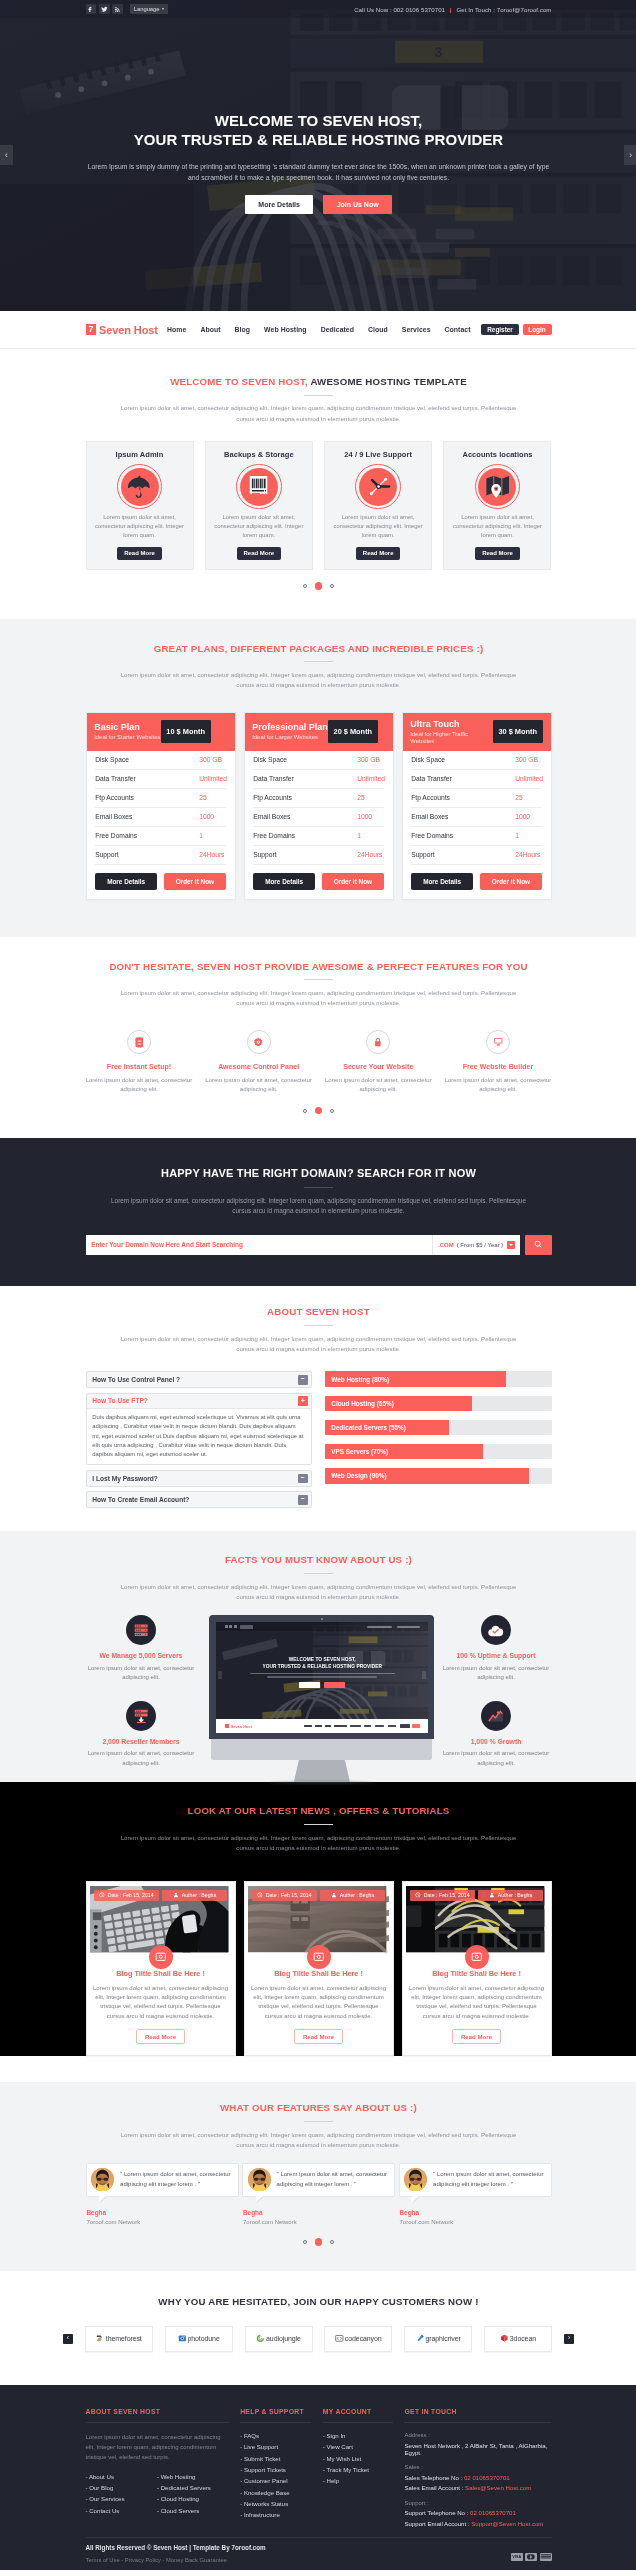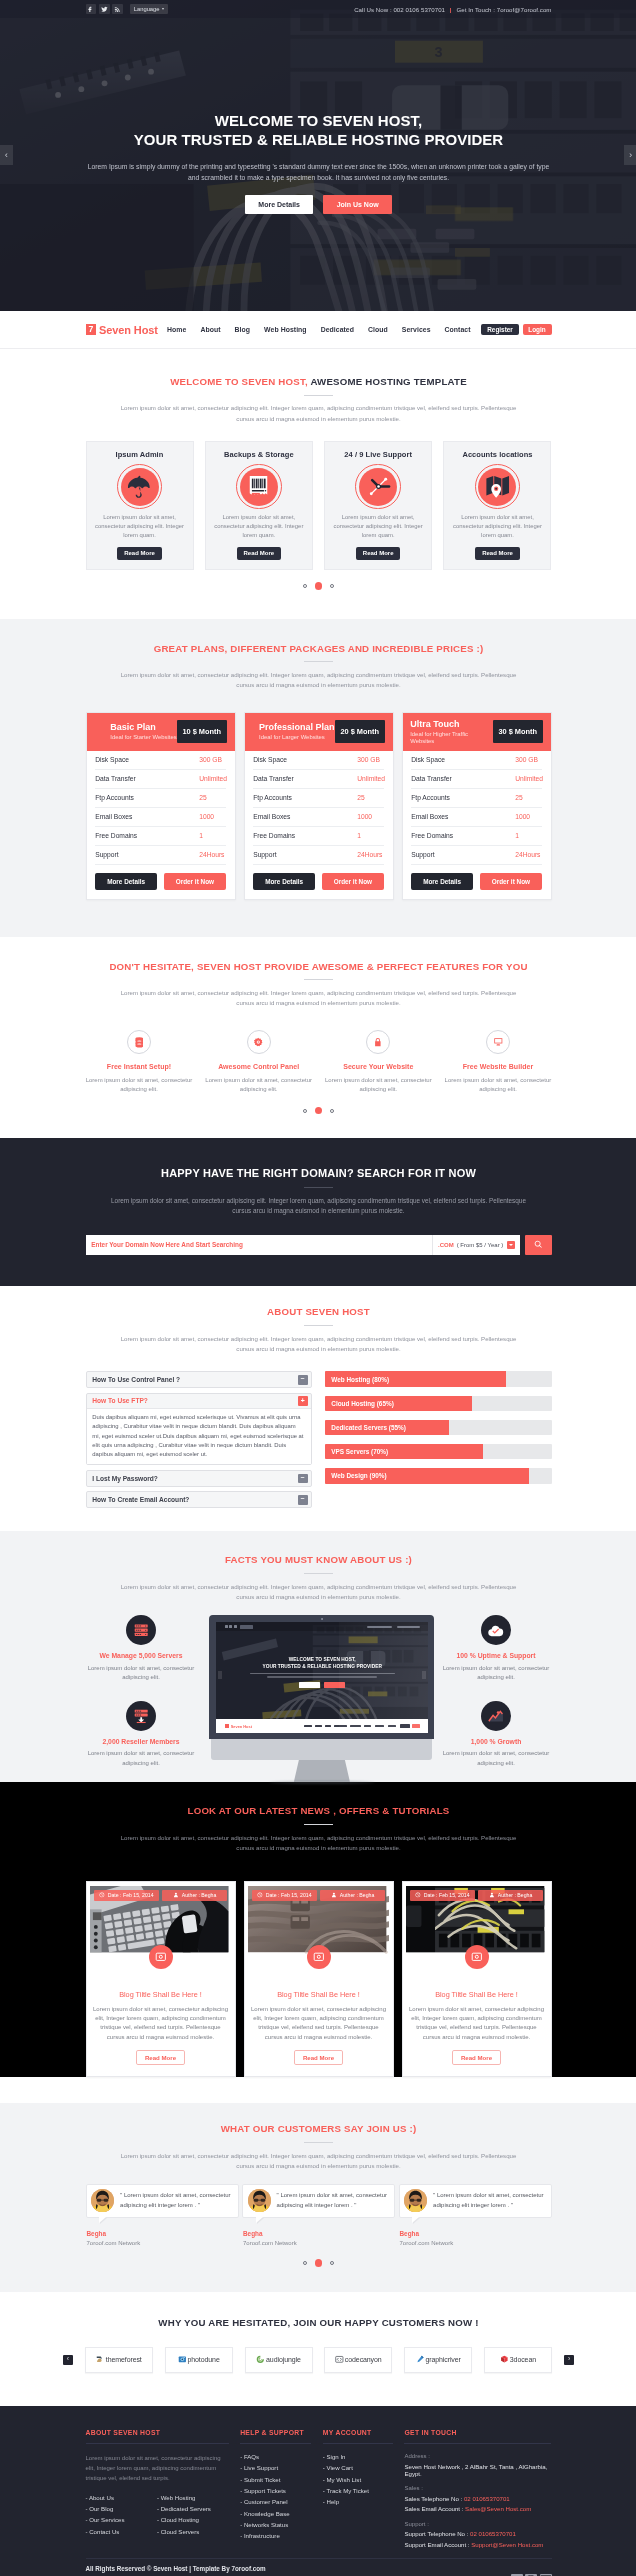--- a/index.html
+++ b/index.html
@@ -63,21 +63,21 @@
 .service-card .desc{font-size:5.9px;color:#868993;line-height:8.7px;margin-top:7.7px}
 .btn-dark{display:inline-block;background:#2b2e3c;color:#fff;font-size:6px;font-weight:bold;padding:3.4px 6.8px;border-radius:1.9px;margin-top:7.7px}
 .dots{display:flex;justify-content:center;align-items:center;margin-top:12.6px}
 .dot{width:3.9px;height:3.9px;border-radius:50%;border:1.4px solid #6f727c;margin:0 3.9px}
 .dot.active{background:#f9605a;border:0;width:7.7px;height:7.7px}
 
 
 .pricing{background:#f2f3f5;padding:24px 0 37px;margin-top:29px}
 .price-row{display:flex;justify-content:space-between;margin-top:21px}
 .price-card{width:150px;background:#fff;border:1px solid #e7e8ec;box-shadow:0 1px 1.9px rgba(0,0,0,.03)}
-.price-head{background:#f9605a;height:38px;display:flex;align-items:center;justify-content:flex-end;padding:0 7.7px}
+.price-head{background:#f9605a;height:38px;display:flex;align-items:center;justify-content:flex-start;padding:0 7.7px}
 .price-head .pname{font-size:9px;font-weight:bold;color:#fff;line-height:10.6px}
 .price-head .ptag{font-size:5.9px;color:#ffe2e0;margin-top:1.9px;line-height:6.8px}
 .price-badge{background:#23262f;color:#fff;font-size:7.4px;font-weight:bold;padding:0 5.8px;height:23px;display:flex;align-items:center;border-radius:1px;white-space:nowrap}
 .price-rows{padding:0 8.7px}
 .price-item{display:flex;align-items:center;height:19px;border-bottom:1px solid #eceef1;font-size:6.7px}
 .price-item .lbl{color:#30333f;font-weight:normal;width:104px;flex:0 0 104px}
 .price-item .val{color:#f9605a;flex:1}
 .price-actions{display:flex;padding:8.7px;gap:6.8px}
 .price-actions .b{flex:1;text-align:center;font-size:6.4px;font-weight:bold;color:#fff;padding:4.8px 0;border-radius:1.9px}
 .price-actions .b.dark{background:#23262f}
@@ -166,21 +166,21 @@
 .blog-row{display:flex;justify-content:space-between;margin-top:28px}
 .blog-card{width:150px;background:#fff;border:1px solid #e7e8ec;padding:3.9px 3.4px 10.6px;text-align:center;box-shadow:0 1px 1.9px rgba(0,0,0,.05)}
 .blog-img{position:relative;height:73px;overflow:visible}
 .photo{position:absolute;inset:0;overflow:hidden}
 .photo svg{width:100%;height:100%;display:block}
 .blog-meta{position:absolute;top:3.9px;left:3.9px;right:3.9px;display:flex;justify-content:space-between;z-index:3}
 .meta-chip{background:rgba(249,96,90,.86);color:#fff;font-size:5.2px;height:10.6px;display:flex;align-items:center;justify-content:center;padding:0 2.9px;border-radius:1px;width:65px}
 .meta-chip svg{fill:#fff;margin-right:2.9px;display:block}
 .blog-cam{position:absolute;left:50%;bottom:-9.7px;transform:translateX(-50%);width:24px;height:24px;border-radius:50%;background:#f9605a;display:flex;align-items:center;justify-content:center;z-index:4}
 .blog-cam svg{fill:#fff;display:block}
-.blog-card h3{font-size:7.3px;font-weight:normal;color:#f9605a;margin-top:31px}
+.blog-card h3{font-size:7.3px;font-weight:bold;color:#f9605a;margin-top:10px}
 .blog-card p{font-size:6px;color:#7e8189;line-height:9.3px;margin-top:5.8px;padding:0 1.9px}
 .btn-outline{display:inline-block;border:1px solid #f7b5b1;color:#f9605a;font-size:6.1px;font-weight:bold;padding:3.4px 7.7px;border-radius:1.9px;margin-top:7.7px;background:#fff}
 
 
 .testi{background:#f2f3f5;padding:20.3px 0 25px;margin-top:26px}
 .testi-row{display:flex;justify-content:space-between;margin-top:12.6px}
 .testi-item{width:153px}
 .testi-bubble{background:#fff;border:1px solid #e6e7eb;border-radius:1.9px;display:flex;align-items:center;padding:4.8px 4.8px 4.8px 4.8px;position:relative;height:34px}
 .testi-bubble:after{content:"";position:absolute;left:12.6px;bottom:-5.8px;width:0;height:0;border-left:0 solid transparent;border-right:7.7px solid transparent;border-top:6.8px solid #fff;filter:drop-shadow(1px 1px 0 #e3e4e8)}
 .avatar{width:23px;height:23px;border-radius:50%;overflow:hidden;flex:0 0 23px;margin-right:5.8px;background:#d8b089}
@@ -1246,21 +1246,21 @@
       <p>Lorem ipsum dolor sit amet, consectetur adipiscing elit, Integer lorem quam, adipiscing condimentum tristique vel, eleifend sed turpis. Pellentesque cursus arcu id magna euismod molestie.</p>
       <a class="btn-outline">Read More</a>
     </div>
       </div>
   </div>
 </section>
 
 <section class="testi">
   <div class="container">
     <div class="sec-head">
-      <h2>WHAT OUR CUSTOMERS SAY JOIN US :)</h2>
+      <h2>WHAT OUR FEATURES SAY ABOUT US :)</h2>
       <div class="sec-divider"></div>
       <p>Lorem ipsum dolor sit amet, consectetur adipiscing elit. Integer lorem quam, adipiscing condimentum tristique vel, eleifend sed turpis. Pellentesque cursus arcu id magna euismod in elementum purus molestie.</p>
     </div>
     <div class="testi-row">
     <div class="testi-item">
       <div class="testi-bubble">
         <div class="avatar av-0">
               <svg viewBox="0 0 40 40">
                 <rect width="40" height="40" fill="#e0a463"></rect>
                 <path d="M0 40c0-9 8-13 20-13s20 4 20 13z" fill="#f3c33a"></path>

